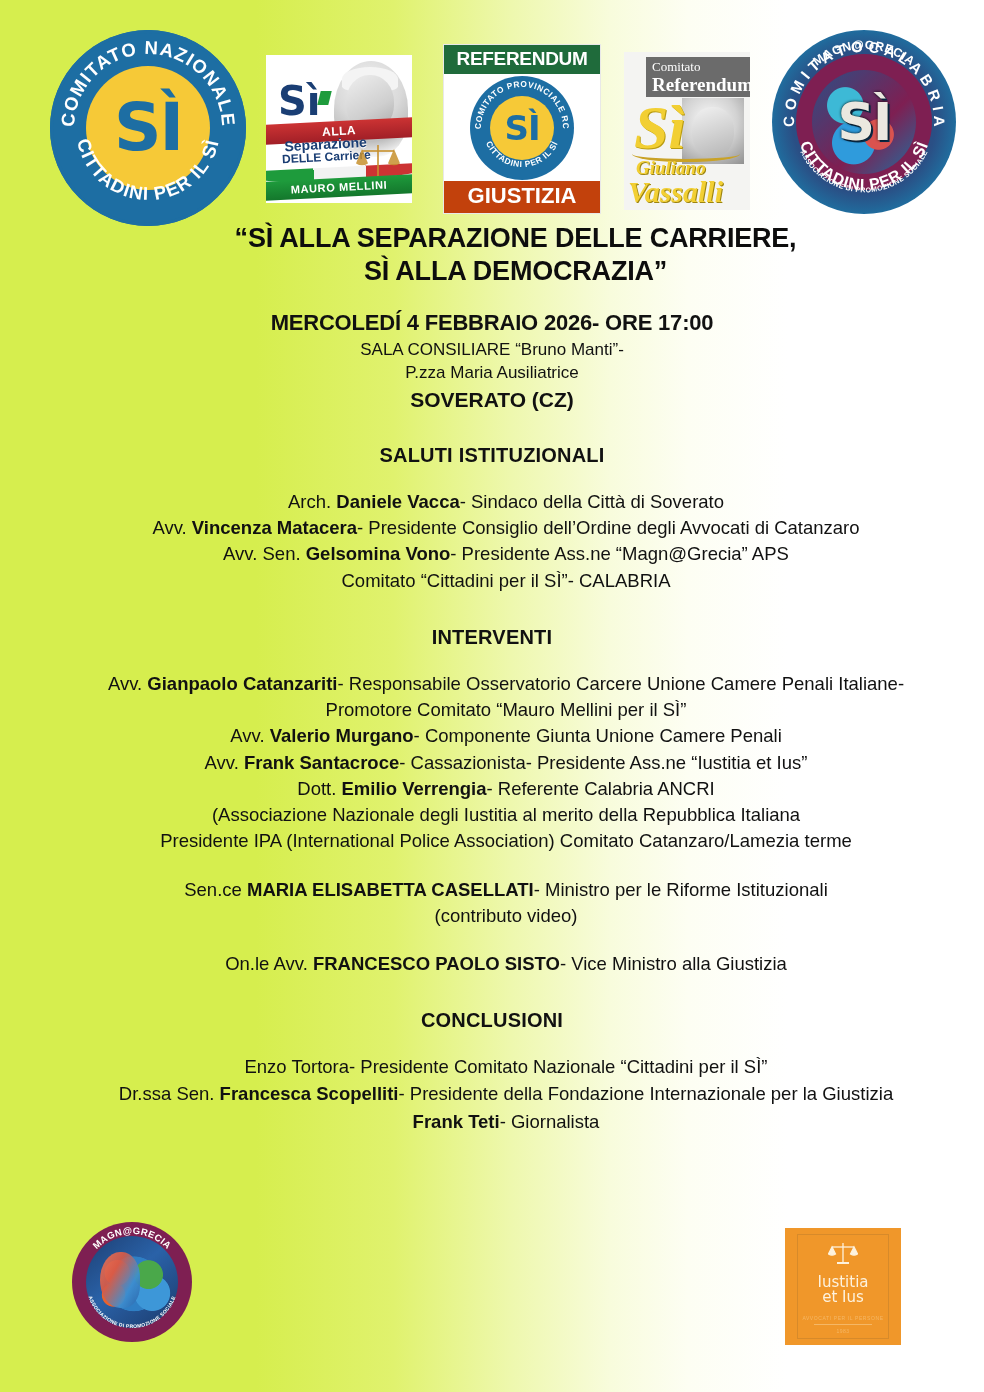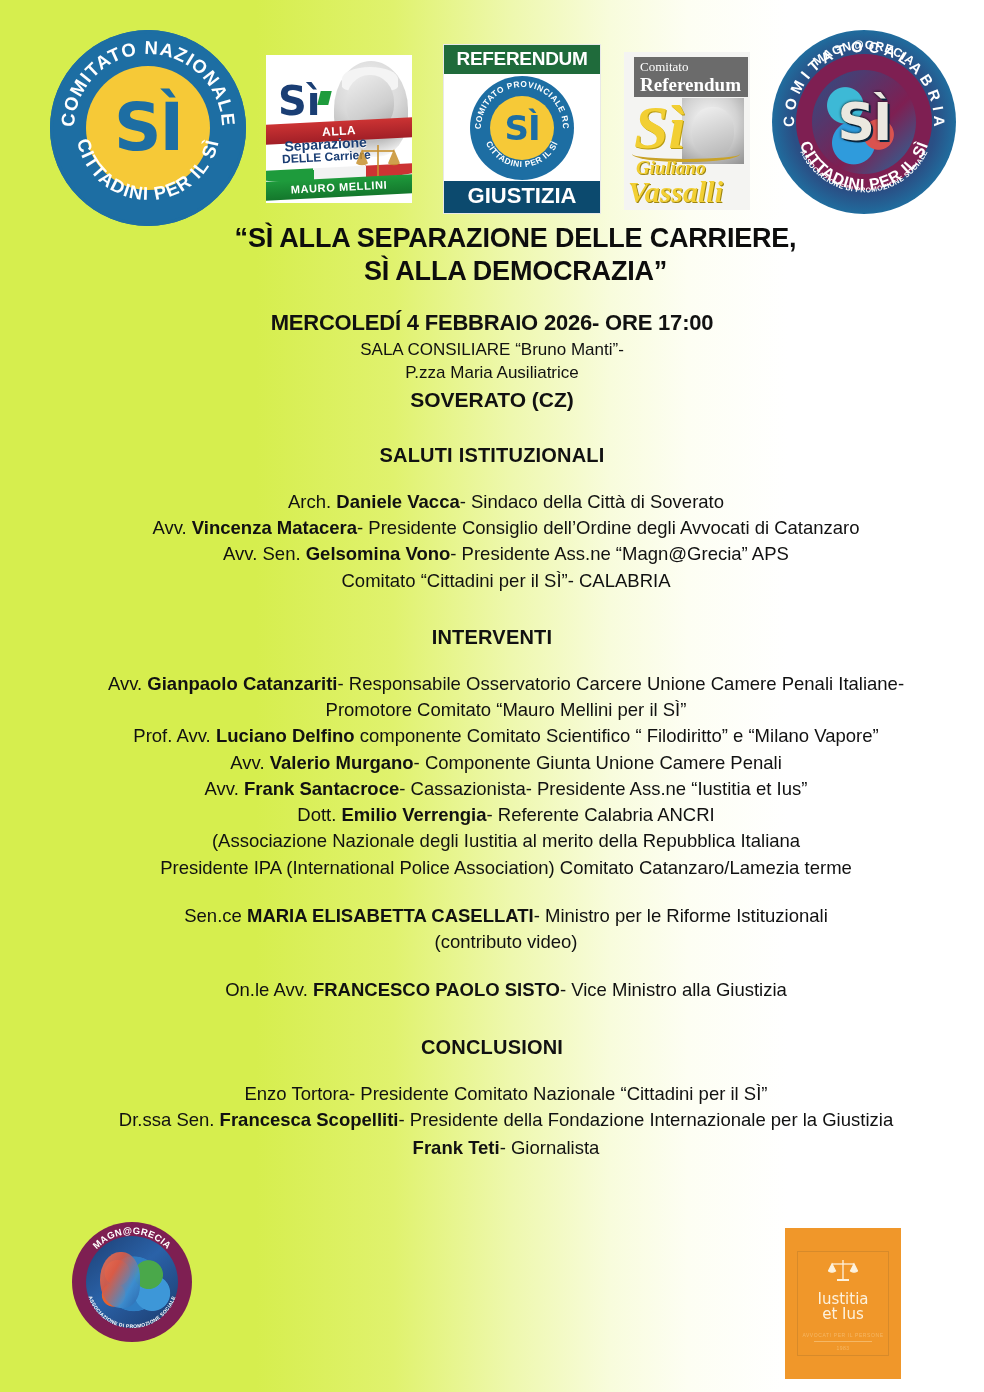--- a/index.html
+++ b/index.html
@@ -213,38 +213,38 @@
     width: 64px; height: 64px; border-radius: 50%;
     background: #f6c937;
     display: flex; align-items: center; justify-content: center;
   }
   .ref-seal .si {
     font-size: 34px; font-weight: bold; color: #1d6ea3;
     font-family: "DejaVu Sans", sans-serif; line-height: 1;
     letter-spacing: -1px;
   }
   .ref-bot {
-    background: #0c4a6e;
+    background: #c2410c;
     color: #fff;
     text-align: center;
     font-weight: bold;
     font-size: 22px;
     padding: 2px 0 4px;
     letter-spacing: 0px;
   }
 
   
   #logo-vassalli { left: 624px; top: 30px; width: 126px; height: 158px; }
   .card-vas {
     width: 126px; height: 158px;
     background: #f4f4f2;
     position: relative; overflow: hidden;
   }
   .vas-head {
-    position: absolute; left: 10px; top: 5px;
+    position: absolute; left: 22px; top: 5px;
     width: 114px; height: 40px;
     background: #6b6b6b;
     color: #fff;
     padding: 3px 6px 0;
   }
   .vas-head .l1 { font-family: "Liberation Serif", serif; font-size: 13px; line-height: 14px; }
   .vas-head .l2 { font-family: "Liberation Serif", serif; font-size: 19px; font-weight: bold; line-height: 21px; }
   .vas-photo {
     position: absolute; right: 6px; top: 46px;
     width: 62px; height: 66px;
@@ -393,21 +393,21 @@
     left: 14px; top: 16px;
     width: 40px; height: 56px;
     border-radius: 50% 45% 40% 50%;
     background: linear-gradient(120deg, #e8765a 0%, #d85a46 35%, #3e8fd0 70%, #2a62a8 100%);
     opacity: .92;
   }
 
   #logo-iustitia {
     position: absolute;
     left: 785px; top: 1228px;
-    width: 116px; height: 151px;
+    width: 116px; height: 117px;
     background: #f0972a;
     display: flex; align-items: center; justify-content: center;
   }
   .iustitia-inner {
     width: 92px; height: 105px;
     border: 1px solid #d78a2a;
     display: flex; flex-direction: column;
     align-items: center; justify-content: flex-start;
     padding-top: 6px;
     color: #fdf2de;
@@ -602,21 +602,20 @@
         <p><span>Arch. </span><b>Daniele Vacca</b><span>- Sindaco della Città di Soverato</span></p>
         <p><span>Avv. </span><b>Vincenza Matacera</b><span>- Presidente Consiglio dell’Ordine degli Avvocati di Catanzaro</span></p>
         <p><span>Avv. Sen. </span><b>Gelsomina Vono</b><span>- Presidente Ass.ne “Magn@Grecia” APS</span></p>
         <p><span>Comitato “Cittadini per il SÌ”- CALABRIA</span></p>
       </div>
 
     <div class="section-head">INTERVENTI</div>
     <div class="block">
         <p><span>Avv. </span><b>Gianpaolo Catanzariti</b><span>- Responsabile Osservatorio Carcere Unione Camere Penali Italiane-</span></p>
         <p><span>Promotore Comitato “Mauro Mellini per il SÌ”</span></p>
-        <p><span>Prof. Avv. </span><b>Luciano Delfino</b><span> componente Comitato Scientifico “ Filodiritto” e “Milano Vapore”</span></p>
         <p><span>Avv. </span><b>Valerio Murgano</b><span>- Componente Giunta Unione Camere Penali</span></p>
         <p><span>Avv. </span><b>Frank Santacroce</b><span>- Cassazionista- Presidente Ass.ne “Iustitia et Ius”</span></p>
         <p><span>Dott. </span><b>Emilio Verrengia</b><span>- Referente Calabria ANCRI</span></p>
         <p><span>(Associazione Nazionale degli Iustitia al merito della Repubblica Italiana</span></p>
         <p><span>Presidente IPA (International Police Association) Comitato Catanzaro/Lamezia terme</span></p>
       </div>
 
     <div class="block">
         <p><span>Sen.ce </span><b>MARIA ELISABETTA CASELLATI</b><span>- Ministro per le Riforme Istituzionali</span></p>
       </div>

